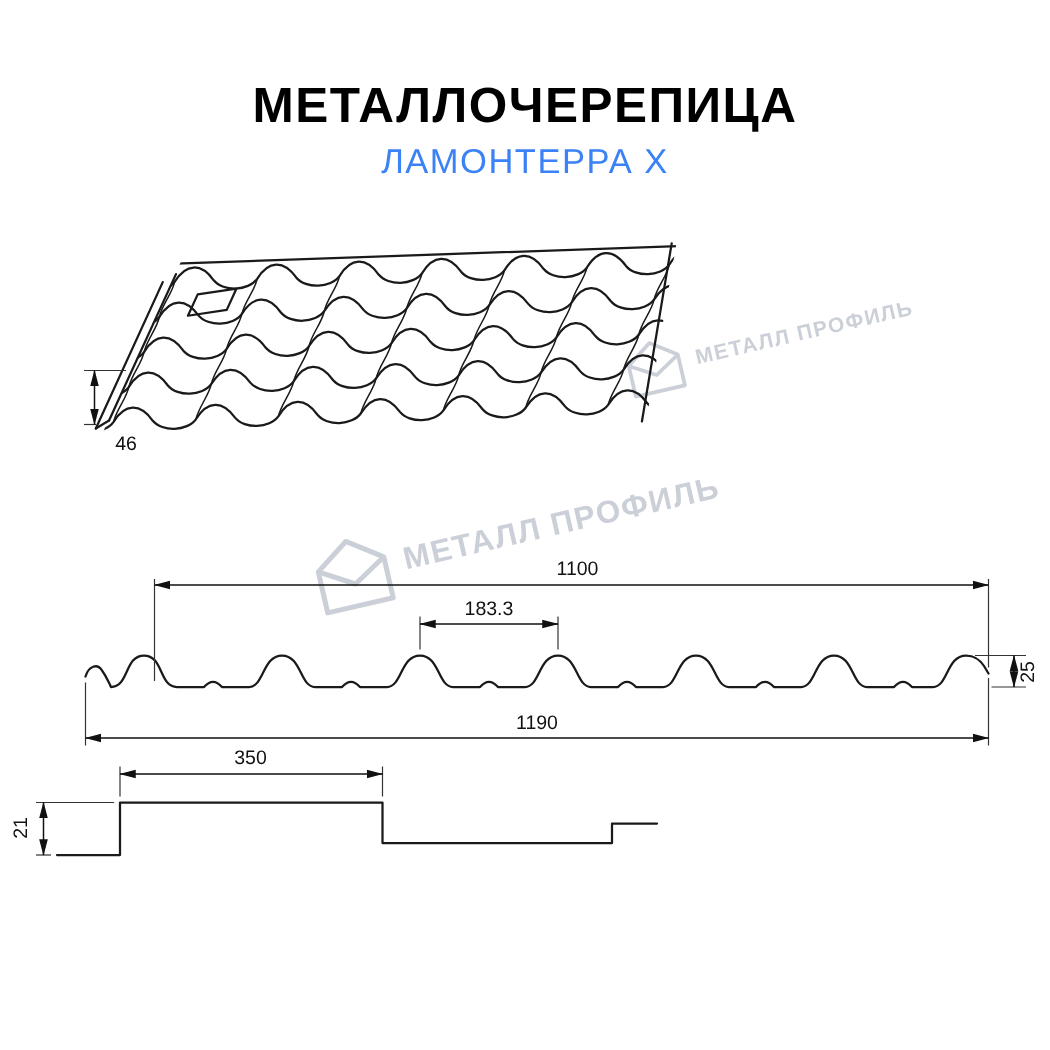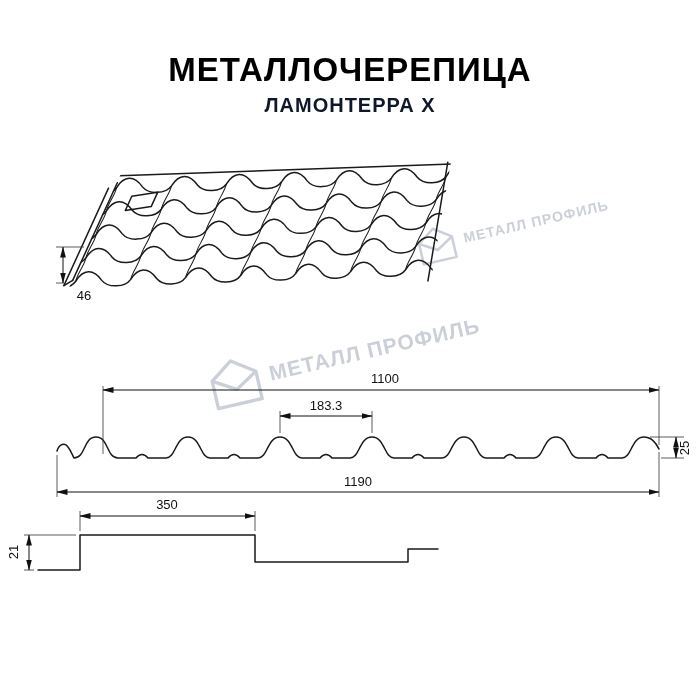--- a/index.html
+++ b/index.html
@@ -1,19 +1,19 @@
 <!DOCTYPE html>
 <html><head>
 <meta charset="utf-8">
 <style>
   html,body{margin:0;padding:0;background:#ffffff;width:700px;height:700px;overflow:hidden;}
   .page{position:relative;width:700px;height:700px;background:#fff;font-family:"Liberation Sans",sans-serif;}
   header{position:absolute;top:52px;left:0;right:0;text-align:center;z-index:3;}
   h1{margin:0;font-size:33px;font-weight:bold;color:#000;letter-spacing:1px;line-height:36px;}
-  .subtitle{margin-top:6px;font-size:20px;font-weight:bold;color:#0f172a;letter-spacing:1px;}
+  .subtitle{margin-top:6px;font-size:23px;font-weight:normal;color:#3b82f6;letter-spacing:1px;}
   .wm{position:absolute;display:flex;align-items:center;gap:7px;color:#c6cbd4;z-index:1;
       transform:rotate(-13deg);transform-origin:left center;opacity:.9;white-space:nowrap;}
   .wm-text{font-weight:bold;letter-spacing:1px;}
   .wm1{left:416px;top:228px;}
   .wm1 .wm-text{font-size:14px;}
   .wm1 svg{width:42px;height:42px;}
   .wm2{left:208px;top:360px;}
   .wm2 .wm-text{font-size:21px;}
   .wm2 svg{width:56px;height:56px;}
   svg.draw{position:absolute;left:0;top:0;z-index:2;}

